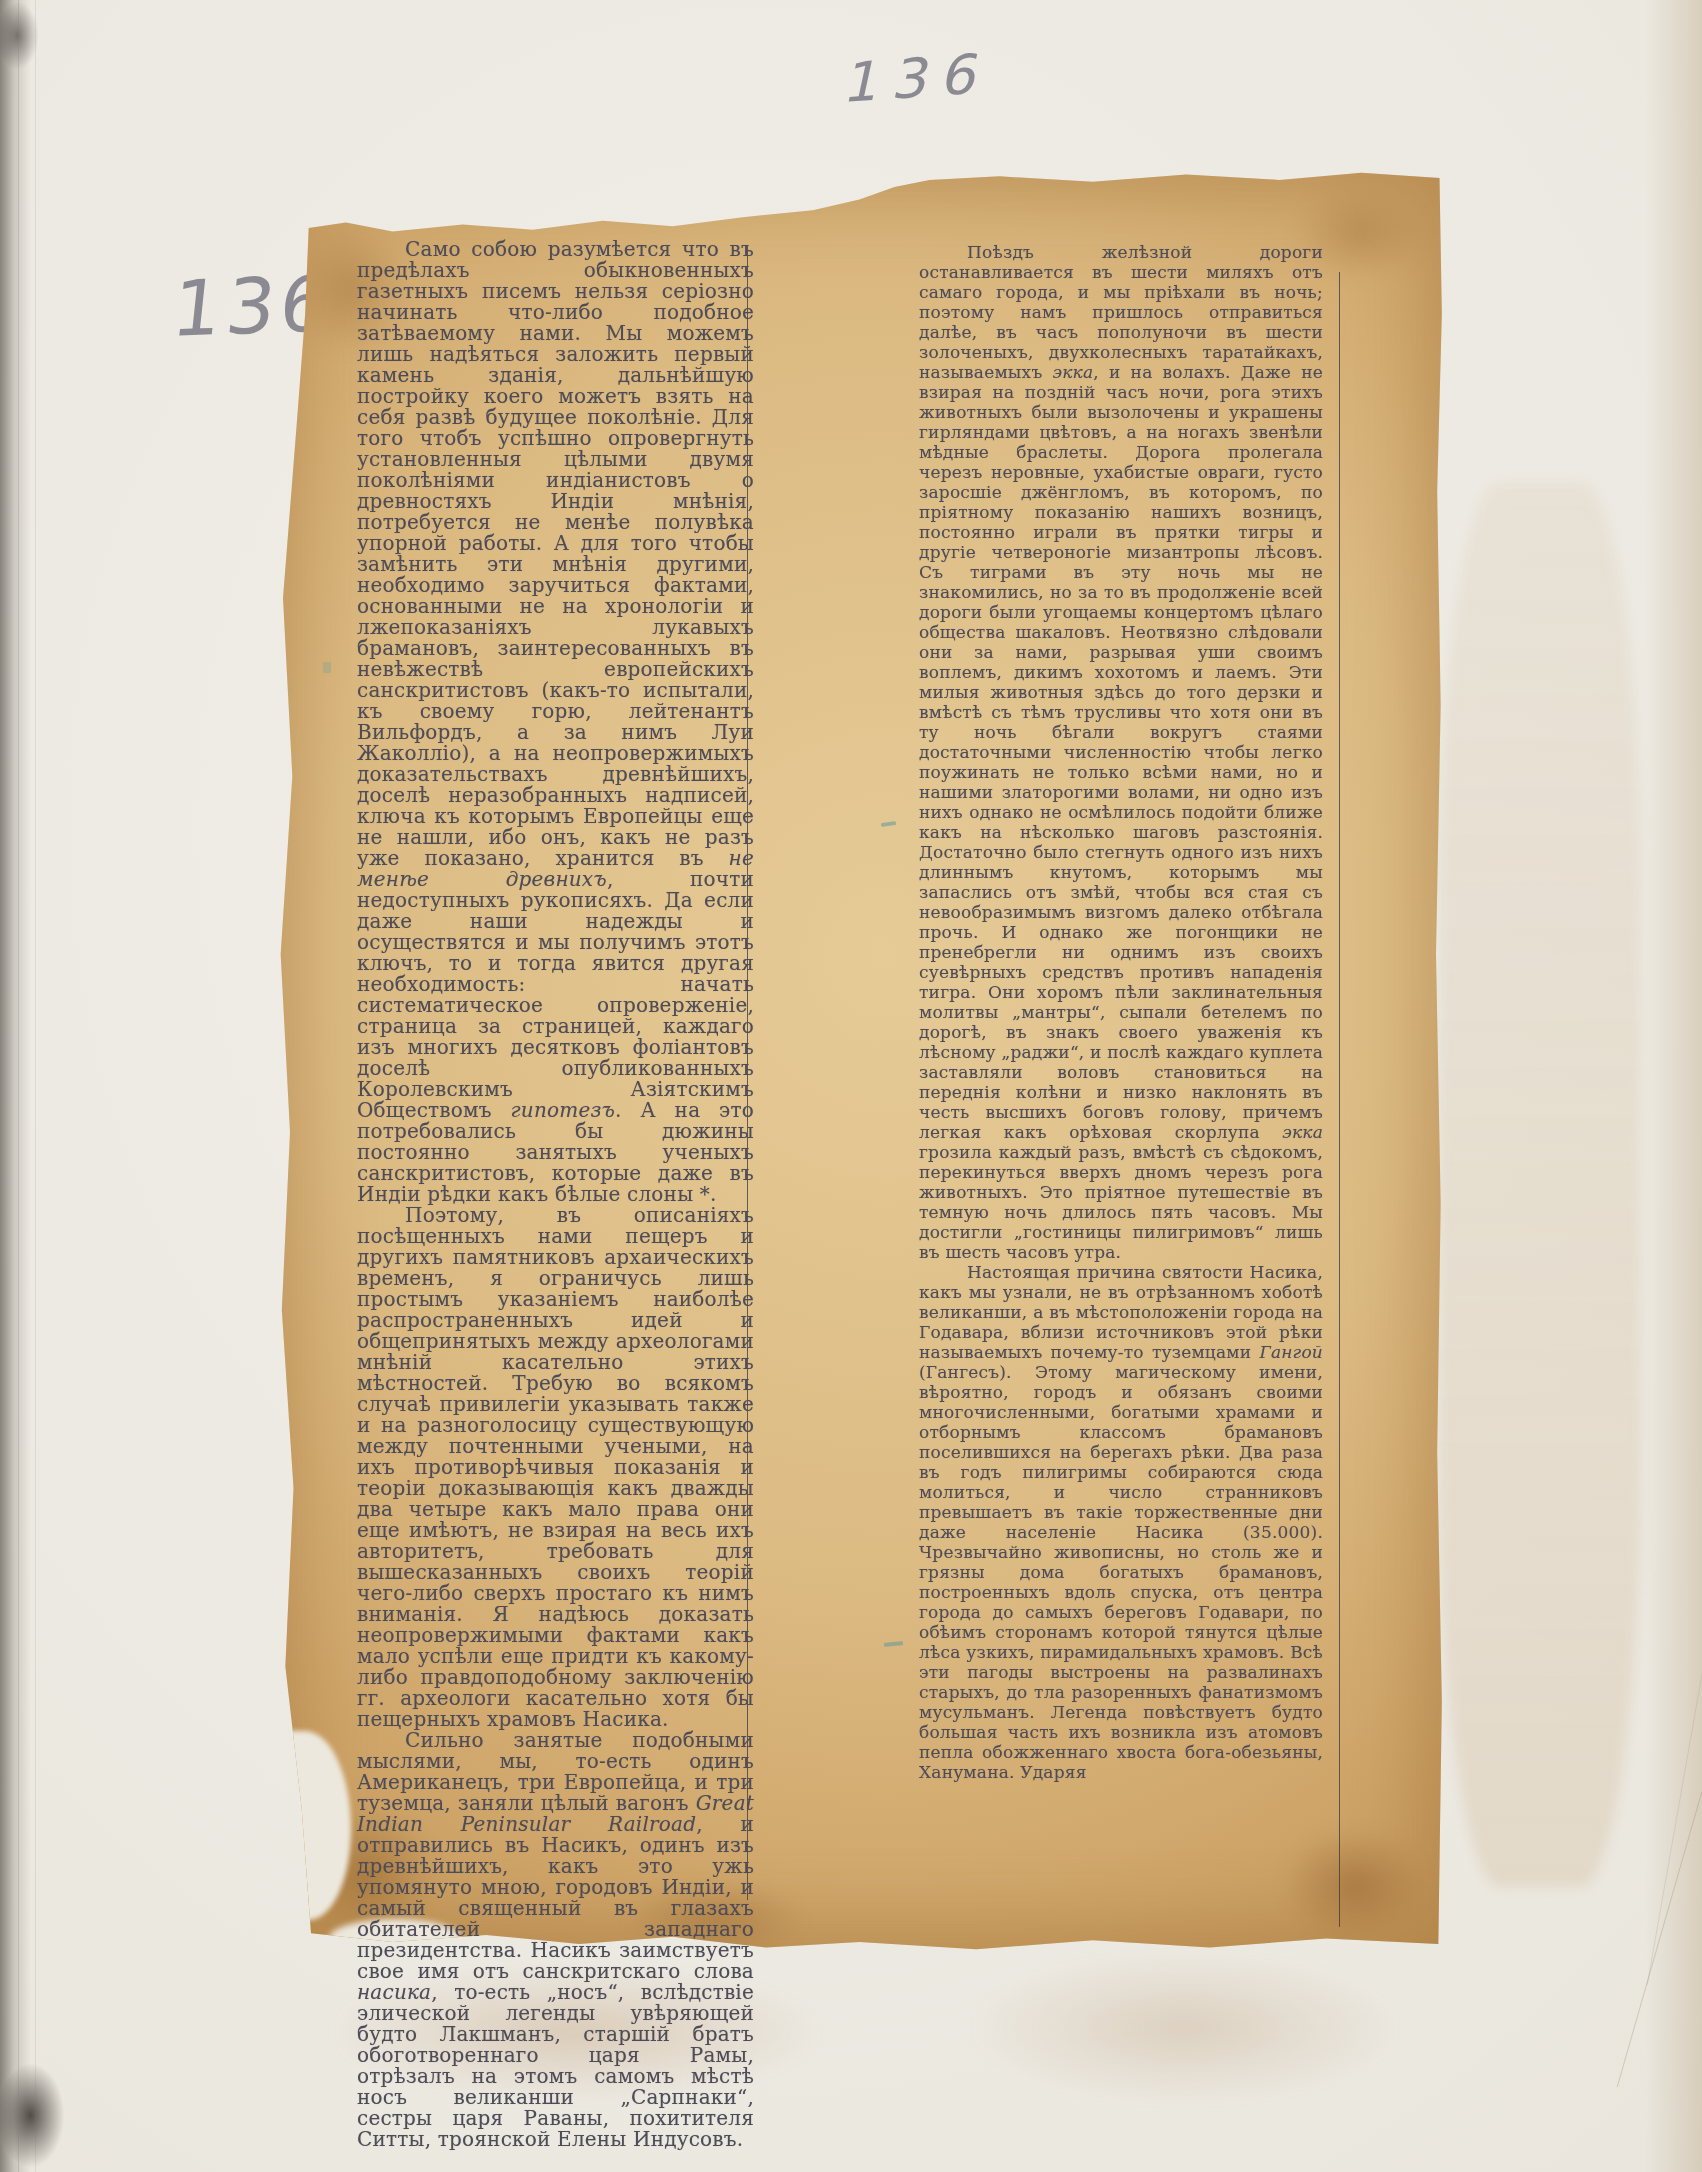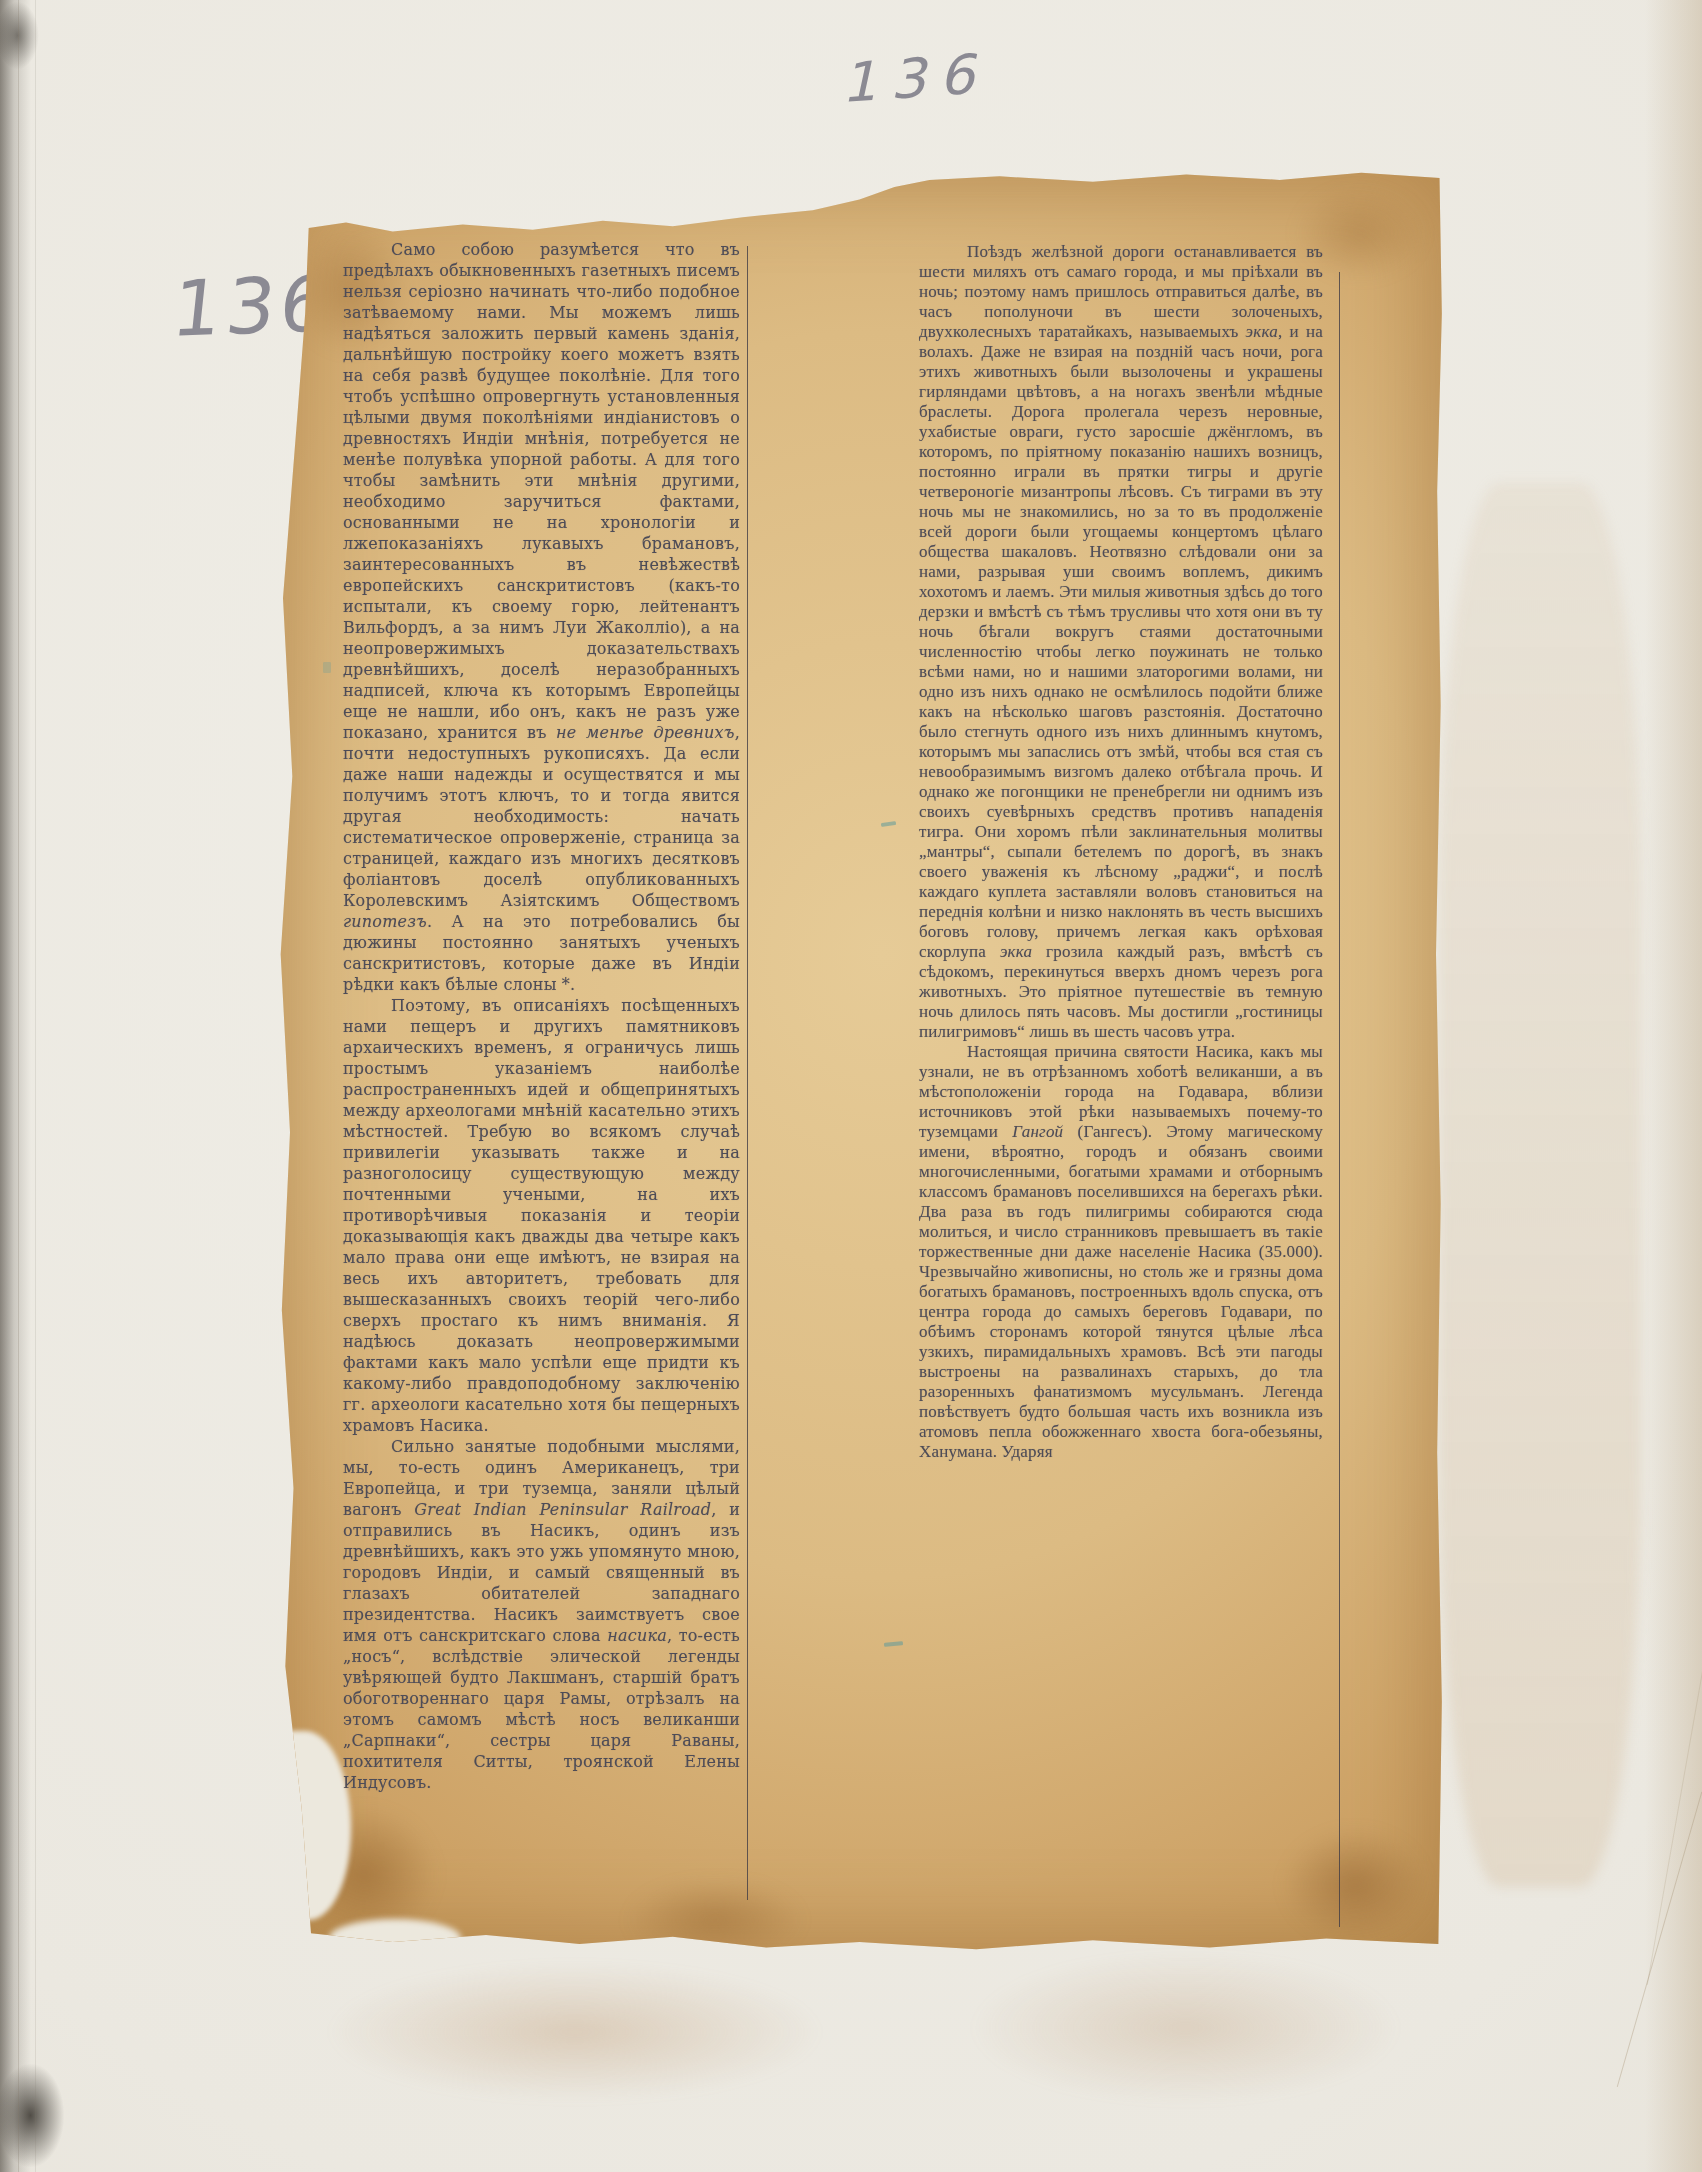--- a/index.html
+++ b/index.html
@@ -32,22 +32,22 @@
   .gs-bl{left:-13px;bottom:-17.6px;width:202px;height:189px;background:radial-gradient(closest-side, rgba(143,94,40,.55), rgba(143,94,40,0) 72%);}
   .gs-bc{left:316px;bottom:-26px;width:246px;height:114px;background:radial-gradient(closest-side, rgba(150,102,48,.45), rgba(150,102,48,0) 72%);}
   .gs-br{right:-13px;bottom:-13px;width:202px;height:158px;background:radial-gradient(closest-side, rgba(140,92,42,.5), rgba(140,92,42,0) 72%);}
   .gs-tl{left:-8.8px;top:26px;width:167px;height:184px;background:radial-gradient(closest-side, rgba(150,101,46,.38), rgba(150,101,46,0) 72%);}
   .gs-tr{right:-8.8px;top:-4.4px;width:184px;height:132px;background:radial-gradient(closest-side, rgba(150,101,46,.34), rgba(150,101,46,0) 72%);}
   .white-tear{position:absolute;left:-13px;bottom:31px;width:88px;height:189px;background:#ece8dd;filter:blur(2.6px);border-radius:40% 60% 55% 45%;}
   .white-tear2{position:absolute;left:53px;bottom:-6.6px;width:132px;height:39px;background:#ece8dd;filter:blur(3.1px);border-radius:50%;}
   
   .col{position:absolute;color:#4e4c57;text-align:justify;letter-spacing:0.2px;
     text-shadow:0 0 0.9px rgba(78,76,87,.35);}
-  #col-left{left:343px;top:239px;width:397px;font-size:16px;line-height:21px;}
-  #col-right{left:919px;top:242px;width:404px;font-size:17px;line-height:20px;font-family:Liberation Serif, serif;}
+  #col-left{left:357px;top:239px;width:397px;font-size:20px;line-height:21px;}
+  #col-right{left:919px;top:242px;width:404px;font-size:17px;line-height:20px;}
   .col p{margin:0;text-indent:48px;}
   .it{font-style:italic;}
   
   .rule{position:absolute;width:1.3px;background:rgba(62,58,68,.78);}
   #rule-mid{left:747px;top:246px;height:1654px;}
   #rule-right{left:1339px;top:272px;height:1655px;}
   
   .hw{position:absolute;color:#7b7a86;font-family:"DejaVu Sans","Liberation Sans",sans-serif;opacity:.85;}
   #hw-top{left:847px;top:46px;font-size:55px;letter-spacing:13px;transform:skewX(-16deg) rotate(-4deg);}
   #hw-left{left:173px;top:262px;font-size:77px;letter-spacing:4.4px;transform:skewX(-8deg) rotate(-2deg);}

